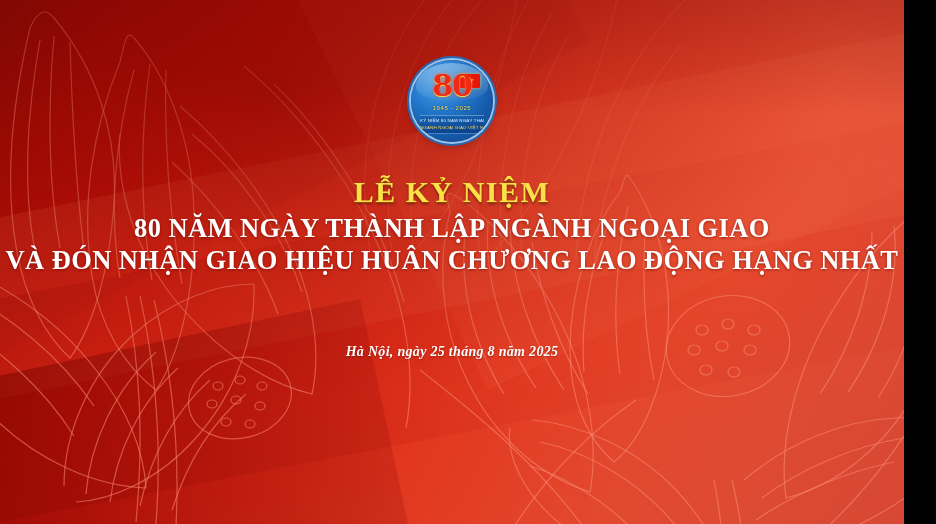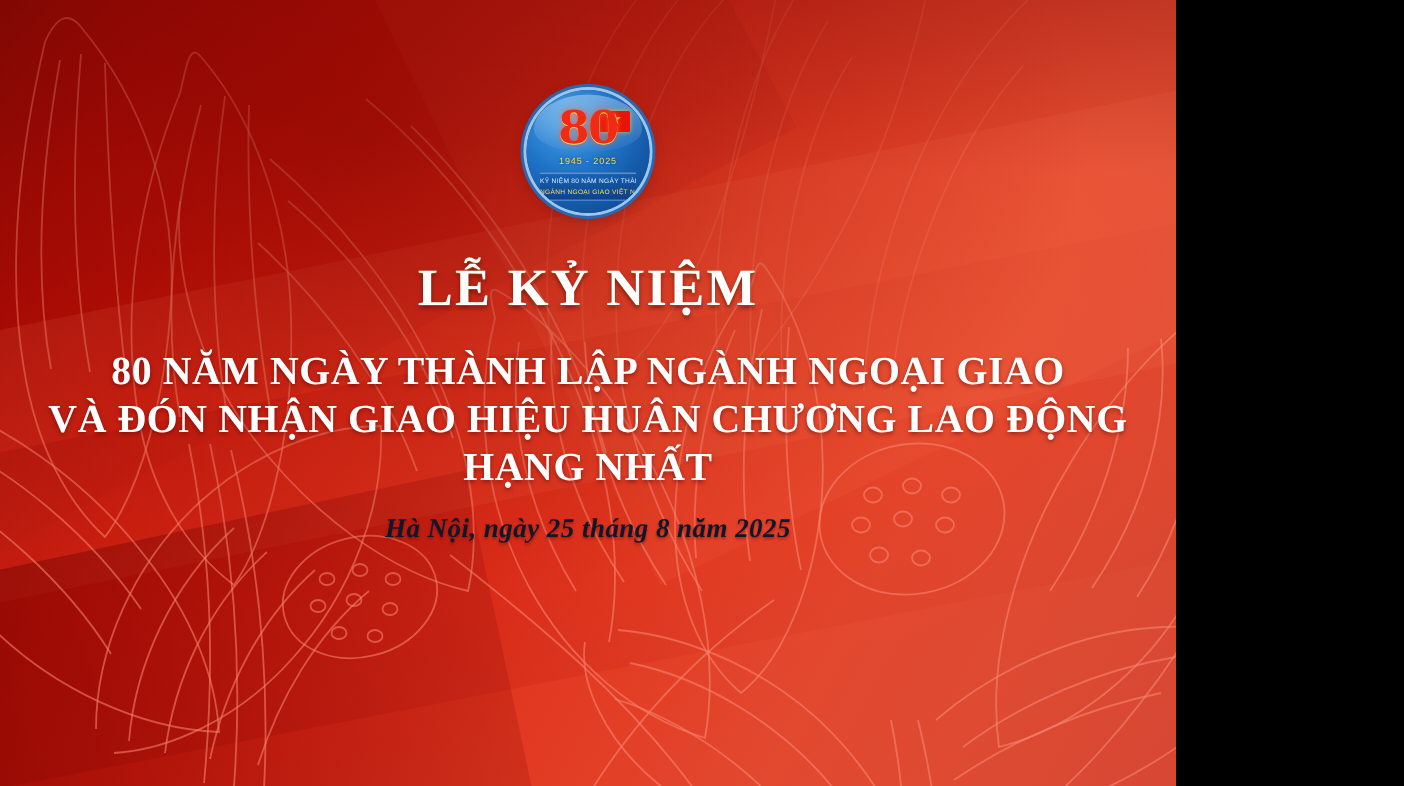--- a/index.html
+++ b/index.html
@@ -3,21 +3,21 @@
 <meta charset="utf-8">
 <title>Le Ky Niem 80 Nam</title>
 <style>
   html, body {
     margin: 0;
     padding: 0;
     background: #000;
   }
   #stage {
     position: relative;
-    width: 784px;
+    width: 904px;
     height: 524px;
     overflow: hidden;
     font-family: "Liberation Serif", "DejaVu Serif", serif;
     background: #d8311f;
     user-select: none;
   }
 
   
   .bg-layer {
     position: absolute;
@@ -214,36 +214,36 @@
   #titles {
     position: absolute;
     left: 0;
     right: 0;
     top: 172px;
     text-align: center;
   }
   .t-main {
     font-family: "Liberation Serif", "DejaVu Serif", serif;
     font-weight: 700;
-    font-size: 35px;
+    font-size: 30px;
     line-height: 40px;
     letter-spacing: 1.5px;
-    color: #ffffff;
+    color: #fde047;
     text-shadow:
       0 1px 0 #8a4a05,
       0 2px 3px rgba(70,0,0,0.55);
   }
   .t-sub1 {
     font-family: "Liberation Serif", "DejaVu Serif", serif;
     font-weight: 700;
     font-size: 26.5px;
     line-height: 32px;
     letter-spacing: 0.4px;
     color: #ffffff;
-    margin-top: 19px;
+    margin-top: 0;
     text-shadow: 0 1px 3px rgba(90,0,0,0.55);
   }
   .t-sub2 {
     font-family: "Liberation Serif", "DejaVu Serif", serif;
     font-weight: 700;
     font-size: 26.5px;
     line-height: 32px;
     letter-spacing: 0.4px;
     color: #ffffff;
     text-shadow: 0 1px 3px rgba(90,0,0,0.55);
@@ -252,23 +252,23 @@
     position: absolute;
     left: 0;
     right: 0;
     top: 342px;
     text-align: center;
   }
   .t-date {
     font-family: "Liberation Serif", "DejaVu Serif", serif;
     font-style: italic;
     font-weight: 700;
-    font-size: 18px;
+    font-size: 14px;
     letter-spacing: 0.3px;
-    color: #0f172a;
+    color: #ffffff;
     text-shadow: 0 1px 2px rgba(90,0,0,0.45);
   }
 </style>
 </head>
 <body>
 
 <div id="stage">
 
   <div class="bg-layer bg-base"></div>
   <div class="bg-layer bg-glow"></div>

